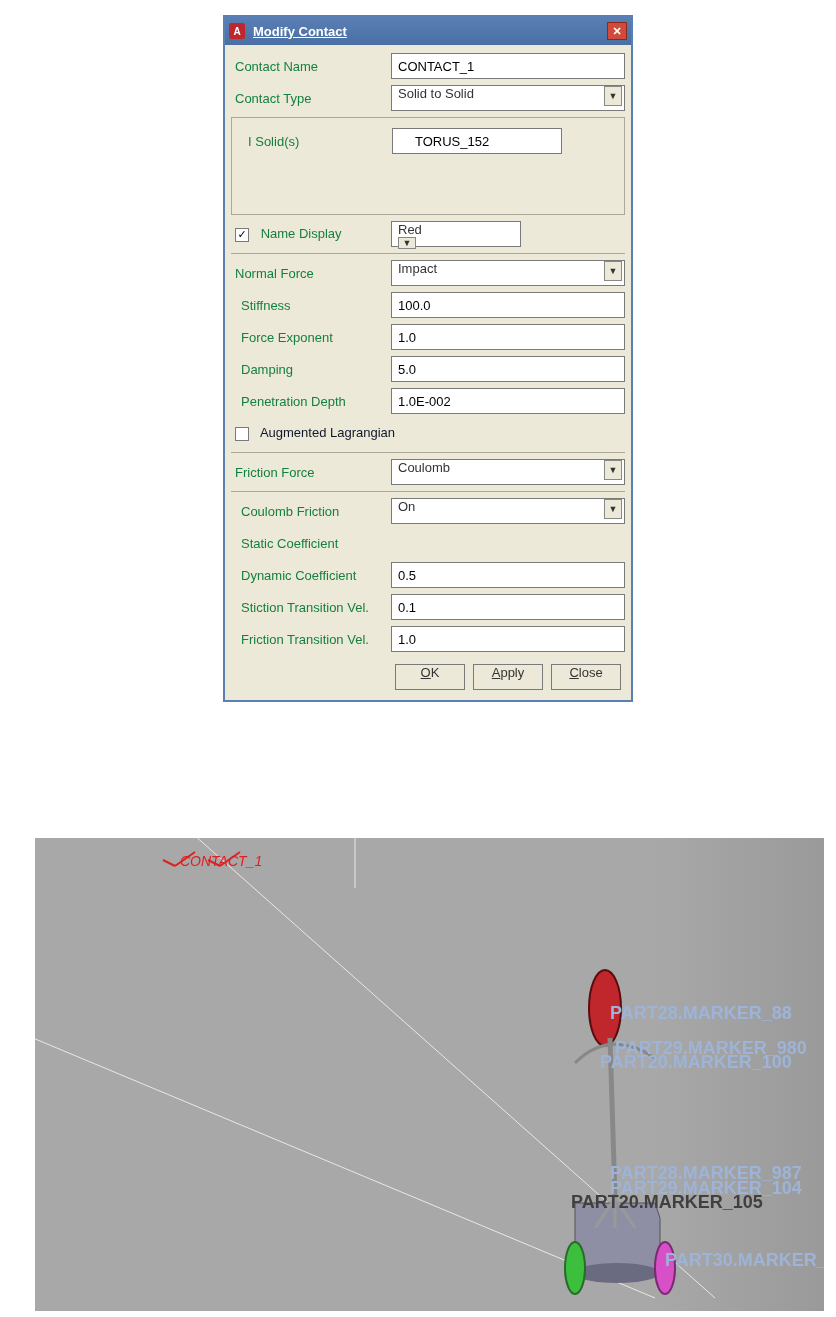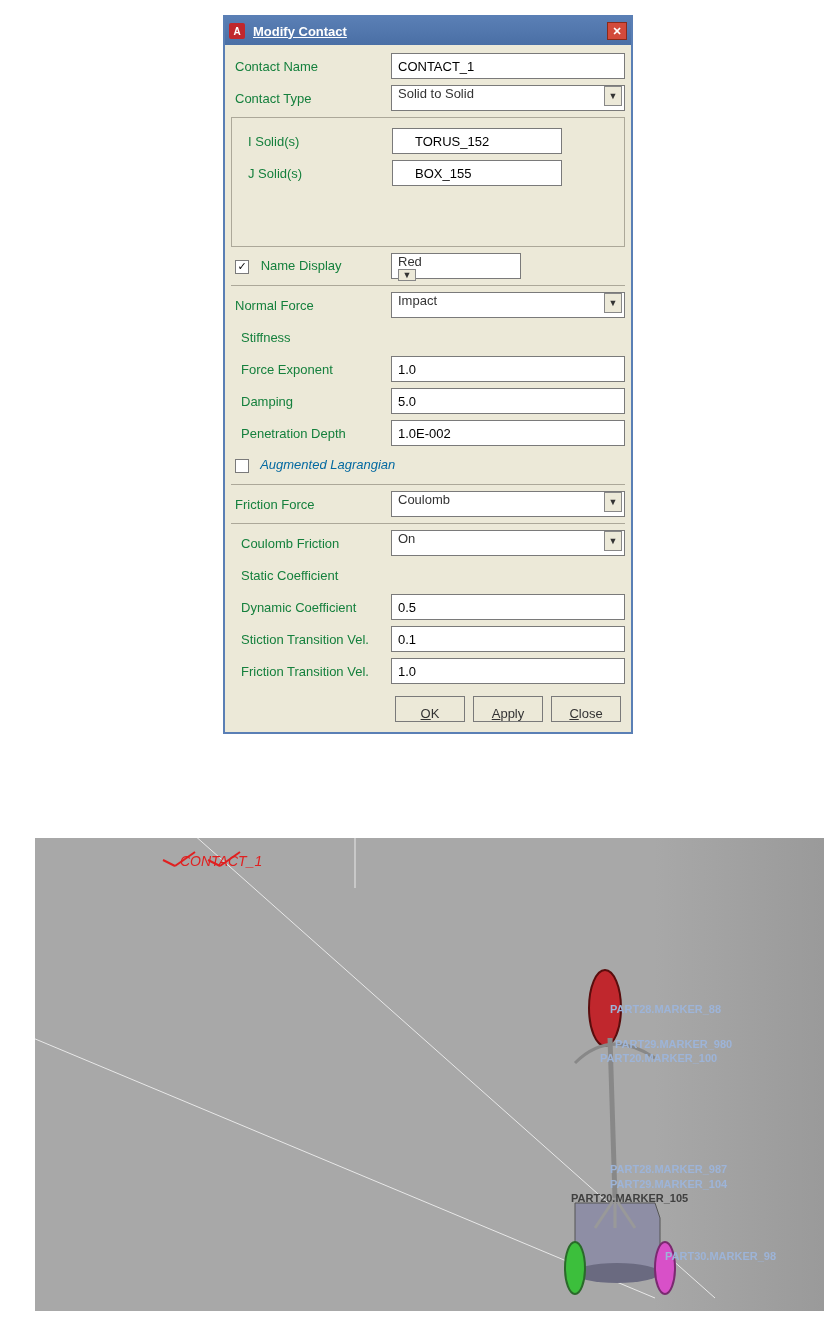--- a/index.html
+++ b/index.html
@@ -107,34 +107,34 @@
     margin-right: 8px;
     font-size: 10px;
     vertical-align: middle;
   }
   .checkbox.checked::after {
     content: "✓";
     font-size: 11px;
     color: #000;
   }
   .divider { height:1px; background:#aca899; margin:4px 0; }
-  .disabled { color: #0369a1; font-style: italic; }
+  .disabled { color: #0f172a; }
   .button-row {
     display: flex;
     justify-content: flex-end;
     gap: 8px;
     padding: 8px 4px 4px 4px;
   }
   .btn {
     min-width: 70px;
     height: 26px;
     border: 1px solid #7a7a7a;
     background: #ece9d8;
     display: flex;
-    align-items: flex-end; justify-content: center;
+    align-items: flex-start; justify-content: center;
     cursor: pointer;
     padding: 0 10px;
   }
   .btn .u { text-decoration: underline; }
   
   .viewport {
     position: absolute;
     left: 35px;
     top: 838px;
     width: 789px;
@@ -149,21 +149,21 @@
   .contact-label {
     position: absolute;
     left: 145px; top: 15px;
     color: #e02020;
     font-style: italic;
     font-size: 14px;
   }
   .marker-label {
     position: absolute;
     color: #9db4d8;
-    font-size: 11px;
+    font-size: 18px;
     font-weight: bold;
     white-space: nowrap;
   }
   svg.road { position:absolute; left:0; top:0; width:100%; height:100%; pointer-events:none; }
 </style>
 </head>
 <body>
 
 <div class="dialog">
   <div class="titlebar">
@@ -186,24 +186,20 @@
           <span class="arrow">▼</span>
         </div>
       </div>
     </div>
 
     <div class="group-box">
       <div class="row">
         <div class="label indent" style="width:154px">I Solid(s)</div>
         <div class="field"><input class="text-input short" value="TORUS_152" style=""></div>
       </div>
-      <div class="row">
-        <div class="label indent" style="width:154px">J Solid(s)</div>
-        <div class="field"><input class="text-input short" value="BOX_155" style=""></div>
-      </div>
     </div>
 
     <div class="row">
       <div class="label">
         <span class="checkbox checked"></span>
         <span>Name Display</span>
       </div>
       <div class="field">
         <div class="select mid">
           <span>Red</span>
@@ -219,20 +215,21 @@
       <div class="field">
         <div class="select">
           <span>Impact</span>
           <span class="arrow">▼</span>
         </div>
       </div>
     </div>
 
     <div class="row">
       <div class="label indent">Stiffness</div>
+      <div class="field"><input class="text-input" value="100.0" style=""></div>
     </div>
     <div class="row">
       <div class="label indent">Force Exponent</div>
       <div class="field"><input class="text-input" value="1.0" style=""></div>
     </div>
     <div class="row">
       <div class="label indent">Damping</div>
       <div class="field"><input class="text-input" value="5.0" style=""></div>
     </div>
     <div class="row">

